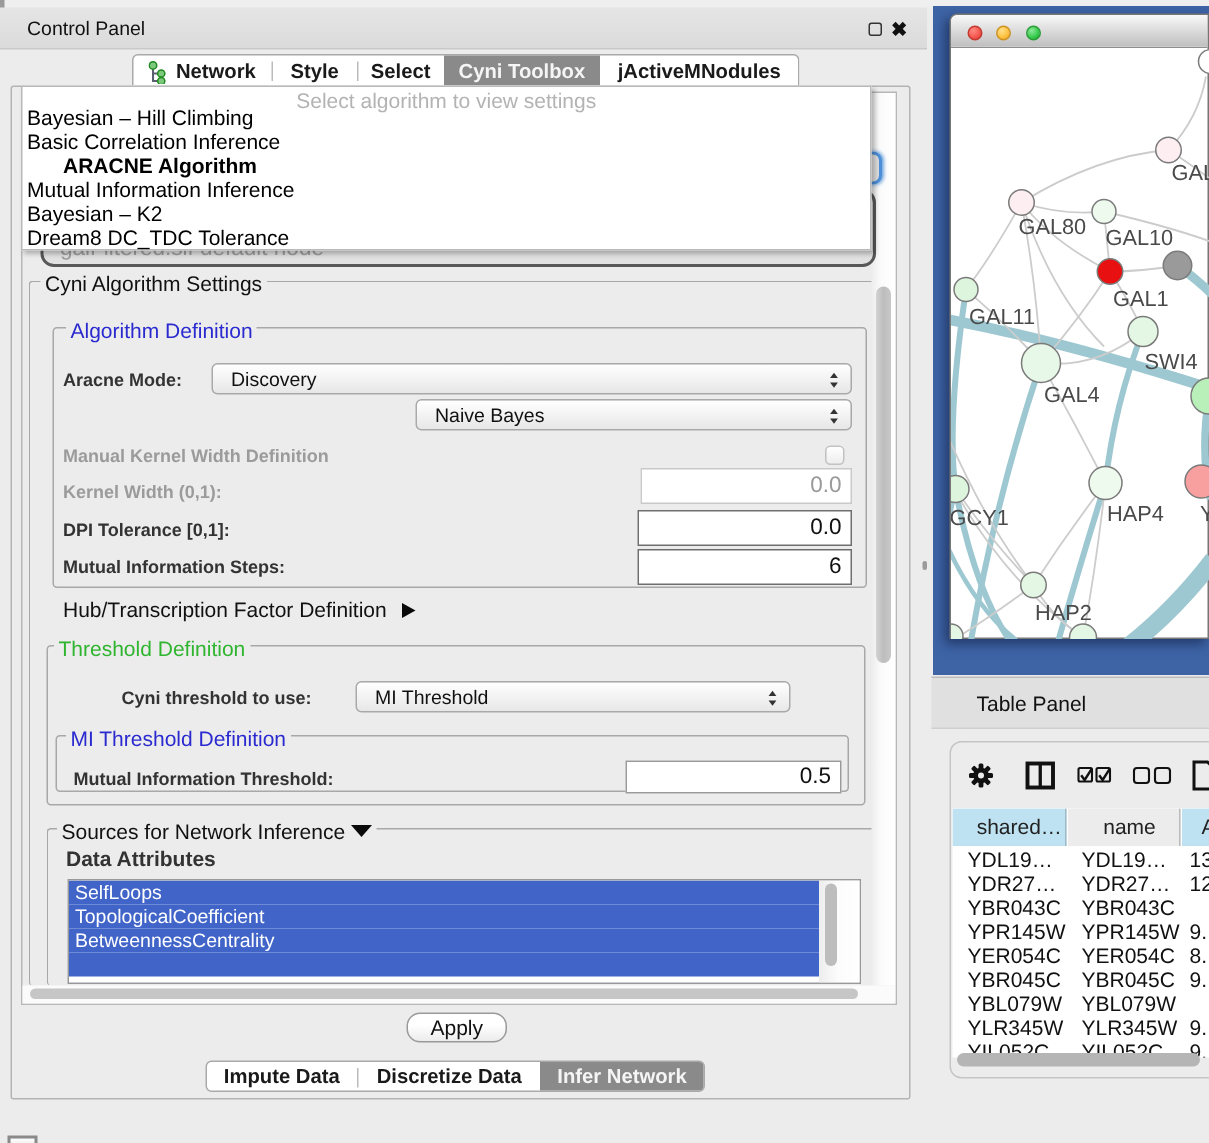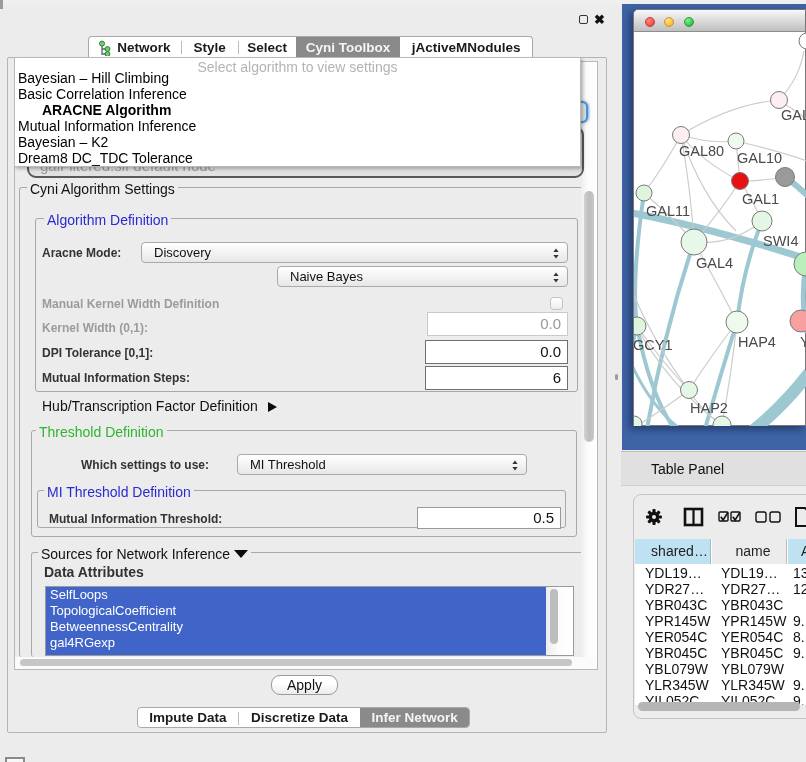--- a/index.html
+++ b/index.html
@@ -92,20 +92,21 @@
 .trow { position:absolute; width:100%; height:16px; font-size:14px; color:#111; }
 .trow span { position:absolute; }
 </style>
 </head>
 <body>
 <div id="root">
 
   <div class="abs" style="left:0;top:0;width:806px;height:5px;background:#efefef"></div>
   <div class="abs" style="left:0;top:0;width:3px;height:9px;background:#9a9a9a"></div>
 
+  <div id="titlebar" class="abs">Control Panel</div>
   <div id="float-btn" class="abs"></div>
   <div id="close-btn" class="abs">✖</div>
 
   <div id="toptabs" class="abs">
     <div class="tab" style="width:92px;">
       <svg width="12" height="16" viewBox="0 0 12 16" style="margin-right:6px;margin-top:2px;">
         <path d="M3 5 V14 H8 M3 9 H8" fill="none" stroke="#5a6070" stroke-width="1.3"></path>
         <circle cx="3" cy="3.6" r="2.5" fill="#7ec87e" stroke="#1e8a1e"></circle>
         <circle cx="8.5" cy="9" r="2.4" fill="#7ec87e" stroke="#1e8a1e"></circle>
         <circle cx="8.5" cy="14" r="2.4" fill="#7ec87e" stroke="#1e8a1e"></circle>
@@ -157,21 +158,21 @@
   <div class="field" style="left:425px;top:340px;width:143px;border:1px solid #6f6f6f;">0.0</div>
 
   <div class="lbl" style="left:42px;top:371px;text-align:center;">Mutual Information Steps:</div>
   <div class="field" style="left:425px;top:366px;width:143px;border:1px solid #6f6f6f;">6</div>
 
   <div class="abs" style="left:42px;top:398px;font-size:14px;color:#111;">Hub/Transcription Factor Definition <span style="display:inline-block;margin-left:6px;width:0;height:0;border-left:9.5px solid #0a0a0a;border-top:5.5px solid transparent;border-bottom:5.5px solid transparent;vertical-align:-1px;"></span></div>
 
   <div class="group" style="left:31px;top:430px;width:546px;height:107px;">
     <div class="gtitle" style="left:4px;color:#2fb52f;">Threshold Definition</div>
   </div>
-  <div class="lbl" style="left:81px;top:458px;">Which settings to use:</div>
+  <div class="lbl" style="left:81px;top:458px;">Cyni threshold to use:</div>
   <div class="combo" style="left:237px;top:454px;width:290px;">MI Threshold
     <svg class="arr" viewBox="0 0 8 15">
         <path d="M4 2.5 L6.6 6 H1.4 Z" fill="#333"></path>
         <path d="M4 12.5 L6.6 9 H1.4 Z" fill="#333"></path>
       </svg>
   </div>
 
   <div class="group" style="left:37px;top:490px;width:529px;height:38px;">
     <div class="gtitle" style="left:6px;color:#2a2ad0;">MI Threshold Definition</div>
   </div>
@@ -179,21 +180,20 @@
   <div class="field" style="left:417px;top:507px;width:144px;height:22px;line-height:20px;border:1px solid #9a9a9a;">0.5</div>
 
   <div class="group" style="left:31px;top:552px;width:559px;height:105px;border-bottom:none;">
     <div class="gtitle" style="left:6px;color:#111;">Sources for Network Inference <span style="display:inline-block;width:0;height:0;border-top:8px solid #0a0a0a;border-left:7px solid transparent;border-right:7px solid transparent;vertical-align:1px;"></span></div>
   </div>
   <div class="lbl" style="left:44px;top:564px;font-size:14px;">Data Attributes</div>
   <div id="datalist" class="abs">
     <div class="item">SelfLoops</div>
     <div class="item">TopologicalCoefficient</div>
     <div class="item">BetweennessCentrality</div>
-    <div class="item">gal4RGexp</div>
     <div class="item"></div>
     <div class="abs" style="left:500px;top:0px;width:28px;height:68px;background:linear-gradient(90deg,#ededed,#fcfcfc 45%,#ffffff);"></div>
     <div class="abs" style="left:504px;top:2px;width:8px;height:55px;background:#bdbdbd;border-radius:4px;"></div>
   </div>
 
   <div id="vsb" class="abs">
       <div class="thumb"></div>
     </div>
   <div id="hsb" class="abs">
       <div class="thumb"></div>

